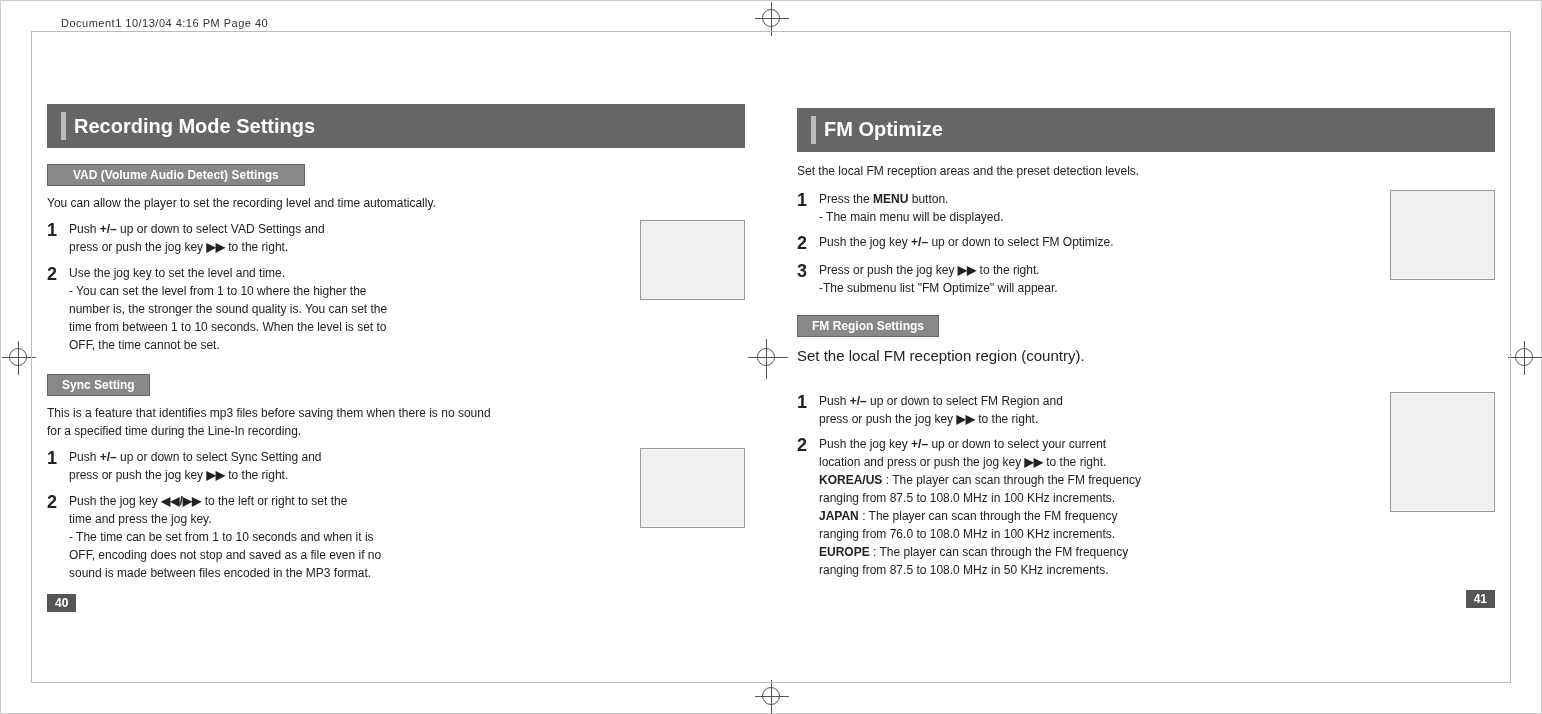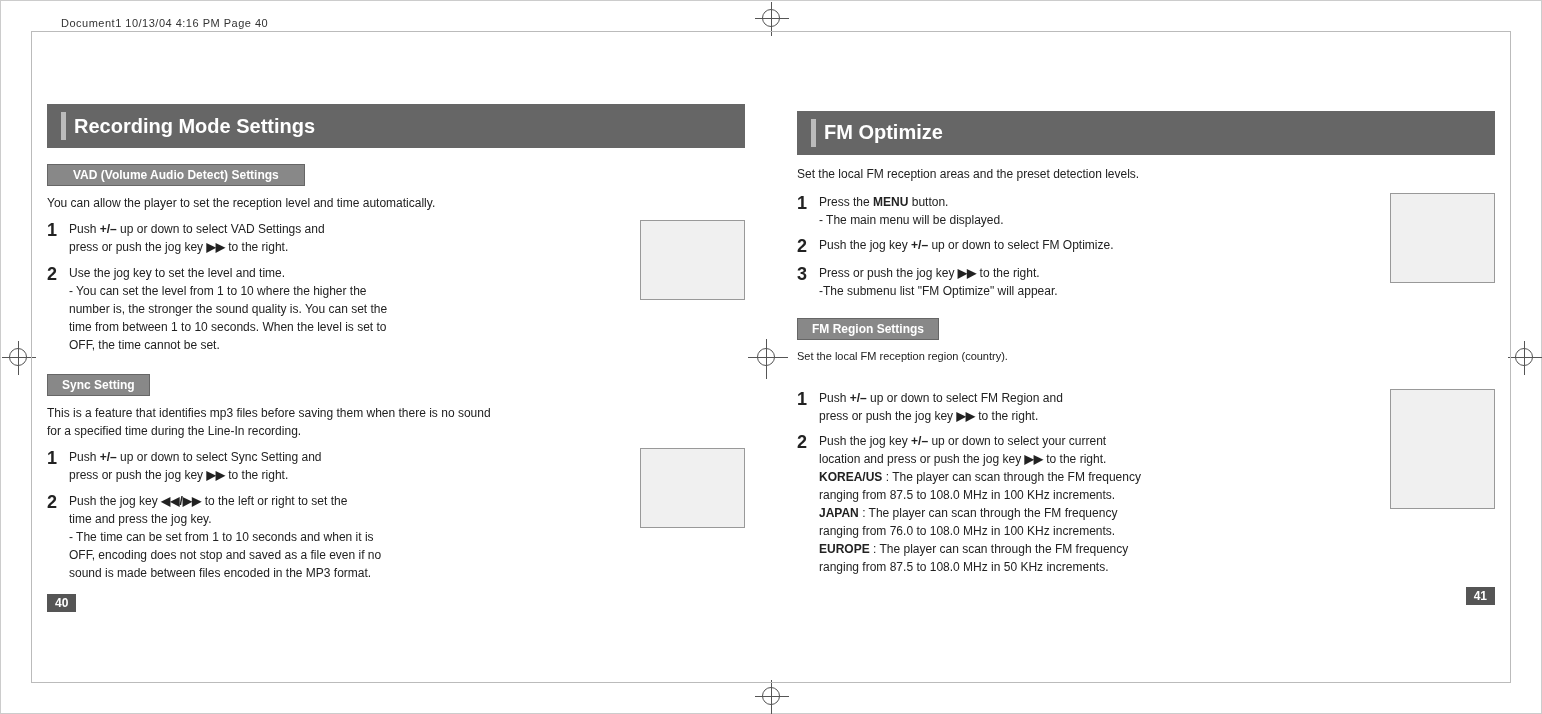--- a/index.html
+++ b/index.html
@@ -91,21 +91,21 @@
 
     <div style="flex:1;padding:10px 20px 30px 10px;position:relative;">
 
       <div style="background:#666;color:#fff;font-size:20px;font-weight:bold;padding:8px 14px;margin-bottom:16px;display:flex;align-items:center;gap:8px;">
         <div style="width:5px;height:28px;background:#bbb;"></div>
         <span>Recording Mode Settings</span>
       </div>
 
       <div>
         <div style="display:inline-block;background:#888;color:#fff;font-weight:bold;font-size:12px;padding:3px 25px;margin-bottom:8px;border:1px solid #666;">VAD (Volume Audio Detect) Settings</div>
-        <p style="font-size:12px;margin-bottom:8px;line-height:1.5;">You can allow the player to set the reception level and time automatically.</p>
+        <p style="font-size:12px;margin-bottom:8px;line-height:1.5;">You can allow the player to set the recording level and time automatically.</p>
 
         
         <div style="float:right;width:105px;height:80px;border:1px solid #999;background:#f0f0f0;margin-left:10px;margin-top:0px;"></div>
 
         
         <div style="display:flex;align-items:flex-start;margin-bottom:8px;">
           <span style="font-size:18px;font-weight:bold;min-width:22px;color:#222;">1</span>
           <span style="font-size:12px;line-height:1.5;">Push <strong>+/–</strong> up or down to select VAD Settings and<br>press or push the jog key <strong>▶▶</strong> to the right.</span>
         </div>
 
@@ -174,21 +174,21 @@
         </div>
         <div style="display:flex;align-items:flex-start;margin-bottom:10px;">
           <span style="font-size:18px;font-weight:bold;min-width:22px;color:#222;">3</span>
           <span style="font-size:12px;line-height:1.5;">Press or push the jog key <strong>▶▶</strong> to the right.<br>-The submenu list "FM Optimize" will appear.</span>
         </div>
       </div>
       <div style="clear:both;"></div>
 
       <div style="margin-top:8px;">
         <div style="display:inline-block;background:#888;color:#fff;font-weight:bold;font-size:12px;padding:3px 14px;margin-bottom:8px;border:1px solid #666;">FM Region Settings</div>
-        <p style="font-size:11px;margin-bottom:25px;line-height:1.5;">Set the local FM reception region (country).</p>
+        <p style="font-size:15px;margin-bottom:25px;line-height:1.5;">Set the local FM reception region (country).</p>
 
         
         <div style="float:right;width:105px;height:120px;border:1px solid #999;background:#f0f0f0;margin-left:14px;"></div>
 
         
         <div style="display:flex;align-items:flex-start;margin-bottom:7px;">
           <span style="font-size:18px;font-weight:bold;min-width:22px;color:#222;">1</span>
           <span style="font-size:12px;line-height:1.5;">Push <strong>+/–</strong> up or down to select FM Region and<br>press or push the jog key <strong>▶▶</strong> to the right.</span>
         </div>
 

